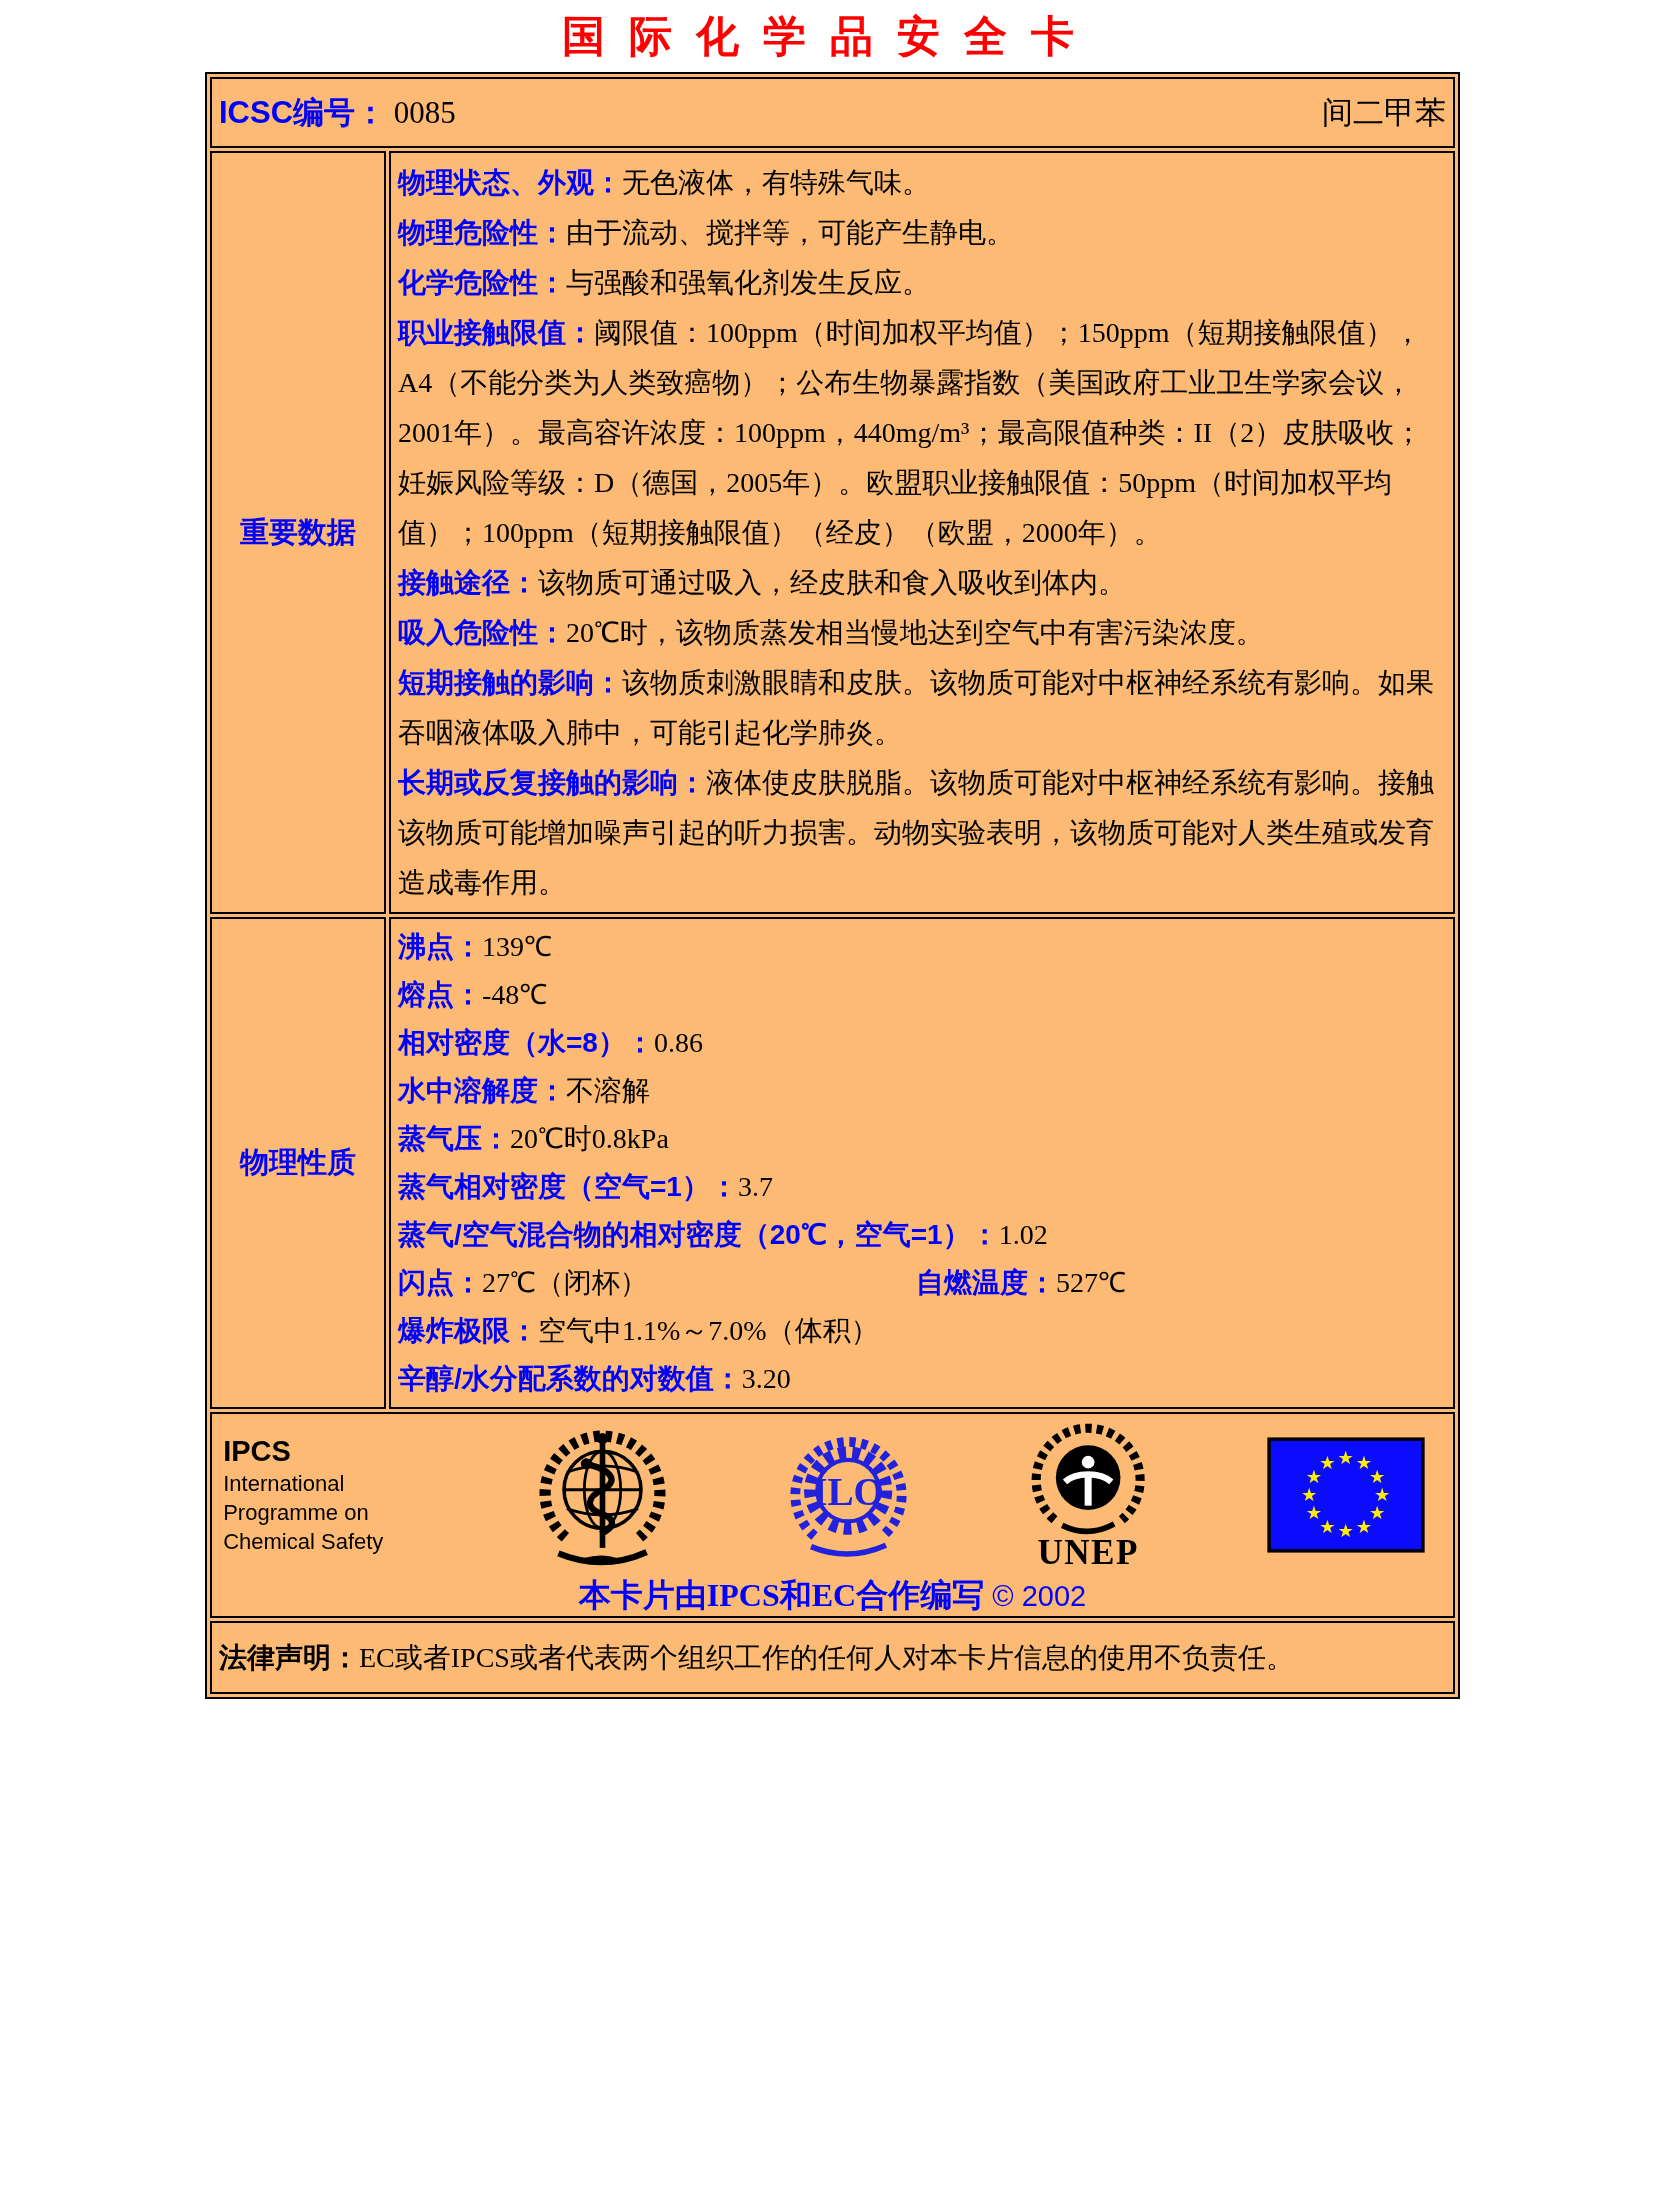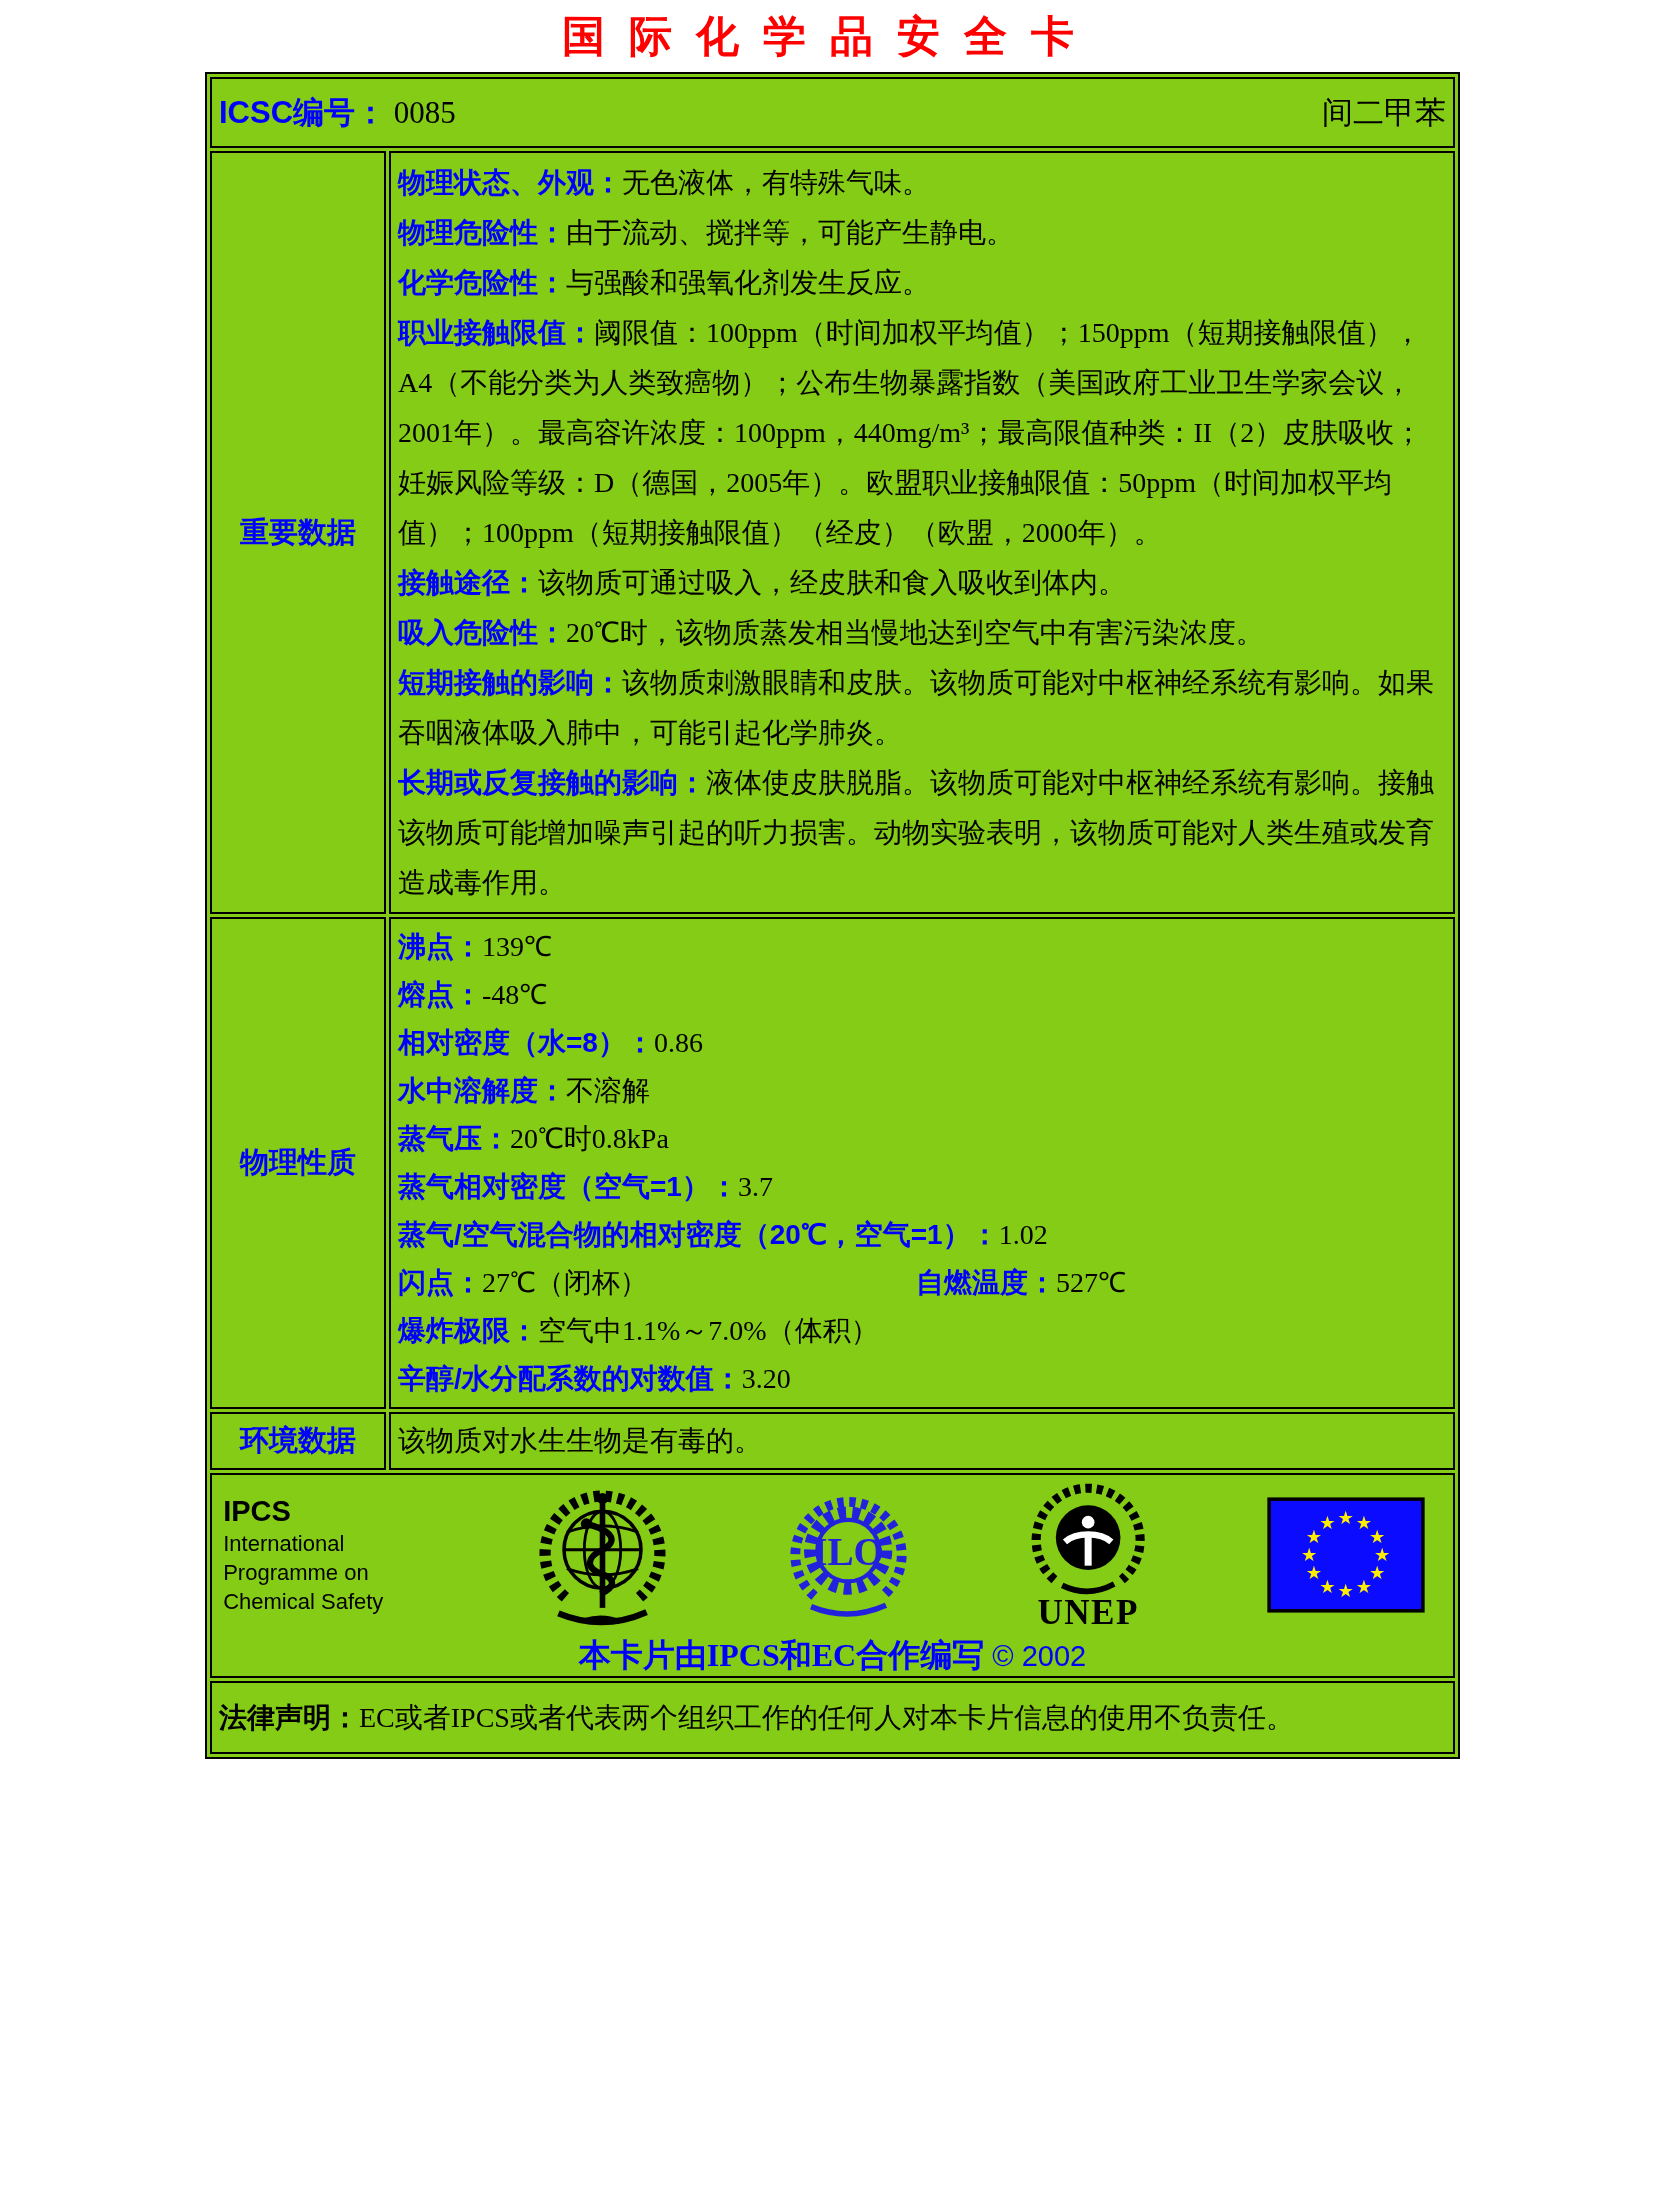--- a/index.html
+++ b/index.html
@@ -9,21 +9,21 @@
   }
   .page-title {
     position:absolute; top:8.4px; left:0; width:100%;
     text-align:center; color:#ff0000; font-weight:bold;
     font-size:43px; letter-spacing:24px;
     font-family:"Liberation Sans", sans-serif;
   }
   table.card {
     position:absolute; left:205px; top:72px; width:1255px;
     border:2.8px solid #000; border-collapse:separate; border-spacing:3.5px;
-    table-layout:fixed; background:#84cc16;
+    table-layout:fixed; background:#fdba74;
   }
   td { border:2.8px solid #000; vertical-align:middle; padding:4.2px 7px; }
   td.row-label {
     text-align:center; color:#0000ff; font-weight:bold; font-size:29px;
     font-family:"Liberation Sans", sans-serif; padding:0 15px;
   }
   td.content { font-size:28px; }
   .hdr-flex { display:flex; justify-content:space-between; align-items:center; height:59px; font-size:31px; }
   .lbl {
     color:#0000ff; font-weight:bold;
@@ -108,26 +108,20 @@
             <p><span class="lbl">蒸气压：</span><span class="txt">20℃时0.8kPa</span></p>
             <p><span class="lbl">蒸气相对密度（空气=1）：</span><span class="txt">3.7</span></p>
             <p><span class="lbl">蒸气/空气混合物的相对密度（20℃，空气=1）：</span><span class="txt">1.02</span></p>
             <p class="two-col"><span class="lbl">闪点：</span><span class="txt">27℃（闭杯）</span><span class="pair2"><span class="lbl">自燃温度：</span><span class="txt">527℃</span></span></p>
             <p><span class="lbl">爆炸极限：</span><span class="txt">空气中1.1%～7.0%（体积）</span></p>
             <p><span class="lbl">辛醇/水分配系数的对数值：</span><span class="txt">3.20</span></p>
           </div>
     </td>
   </tr>
 
-  <tr>
-    <td class="row-label">环境数据</td>
-    <td class="content">
-      <p class="single-line txt">该物质对水生生物是有毒的。</p>
-    </td>
-  </tr>
 
 
 
   <tr>
     <td colspan="2" class="logos-row">
       <div class="logos">
         <div class="ipcs-block">
           <div class="ipcs-name">IPCS</div>
           <div class="ipcs-line">International</div>
           <div class="ipcs-line">Programme on</div>

